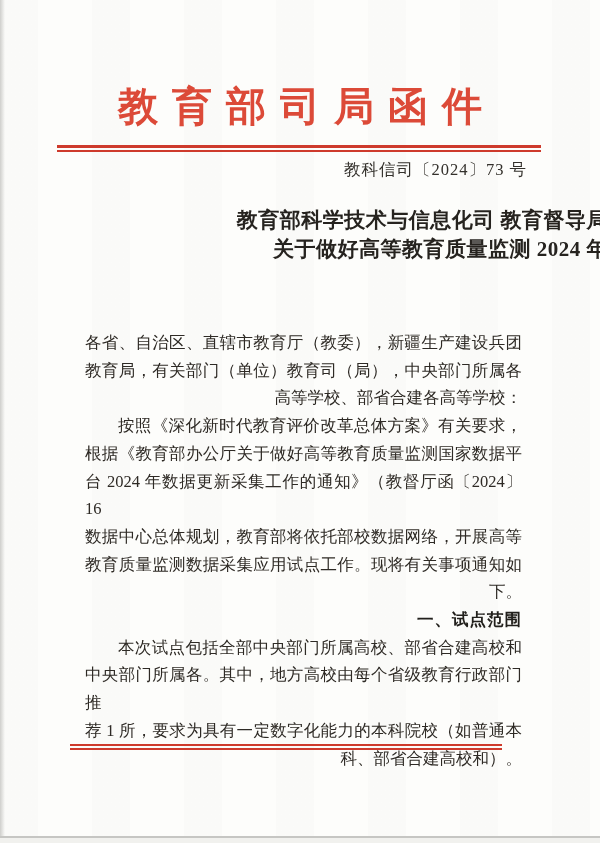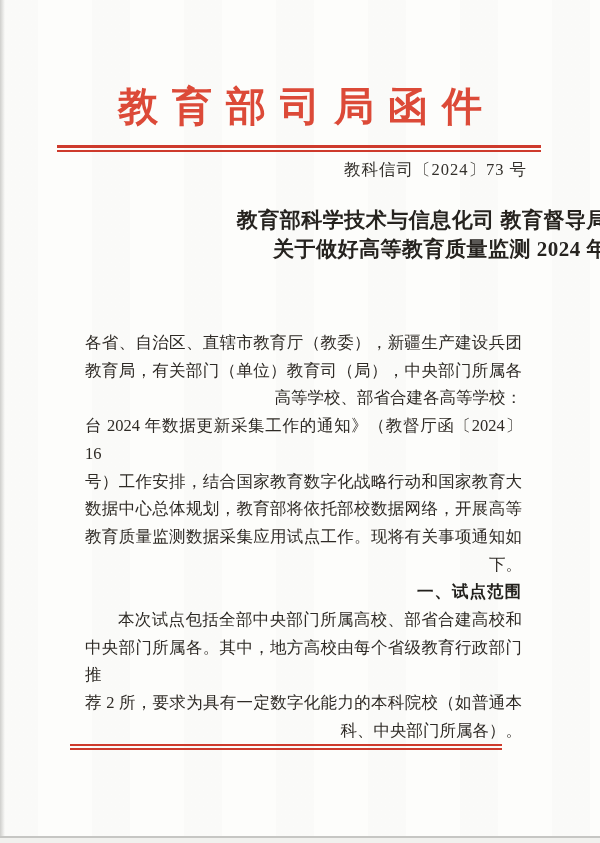--- a/index.html
+++ b/index.html
@@ -99,30 +99,31 @@
   <div class="doc-title">
     <div>教育部科学技术与信息化司  教育督导局</div>
     <div>关于做好高等教育质量监测 2024 年</div>
   </div>
 
   <div class="body-text">
 
   <div class="line fill">各省、自治区、直辖市教育厅（教委），新疆生产建设兵团</div>
       <div class="line fill">教育局，有关部门（单位）教育司（局），中央部门所属各</div>
       <div class="line">高等学校、部省合建各高等学校：</div>
+      <div class="line indent fill">按照《深化新时代教育评价改革总体方案》有关要求，</div>
+      <div class="line fill">根据《教育部办公厅关于做好高等教育质量监测国家数据平</div>
       <div class="line fill">台 2024 年数据更新采集工作的通知》（教督厅函〔2024〕16</div>
-      <div class="line fill">号）工作安排，结合国家教育数字化战略行动和国家教育大</div>
       <div class="line fill">数据中心总体规划，教育部将依托部校数据网络，开展高等</div>
       <div class="line fill">教育质量监测数据采集应用试点工作。现将有关事项通知如</div>
       <div class="line">下。</div>
       <div class="line indent heading">一、试点范围</div>
       <div class="line indent fill">本次试点包括全部中央部门所属高校、部省合建高校和</div>
       <div class="line fill">中央部门所属各。其中，地方高校由每个省级教育行政部门推</div>
-      <div class="line fill">荐 2 所，要求为具有一定数字化能力的本科院校（如普通本</div>
-      <div class="line">科、中央部门所属各）。</div>
+      <div class="line fill">荐 1 所，要求为具有一定数字化能力的本科院校（如普通本</div>
+      <div class="line">科、部省合建高校和）。</div>
     </div>
 
   <div class="footer-rule">
     <div class="thin1"></div>
     <div class="gap"></div>
     <div class="thin2"></div>
   </div>
 
   <div class="edge-bottom"></div>
 

